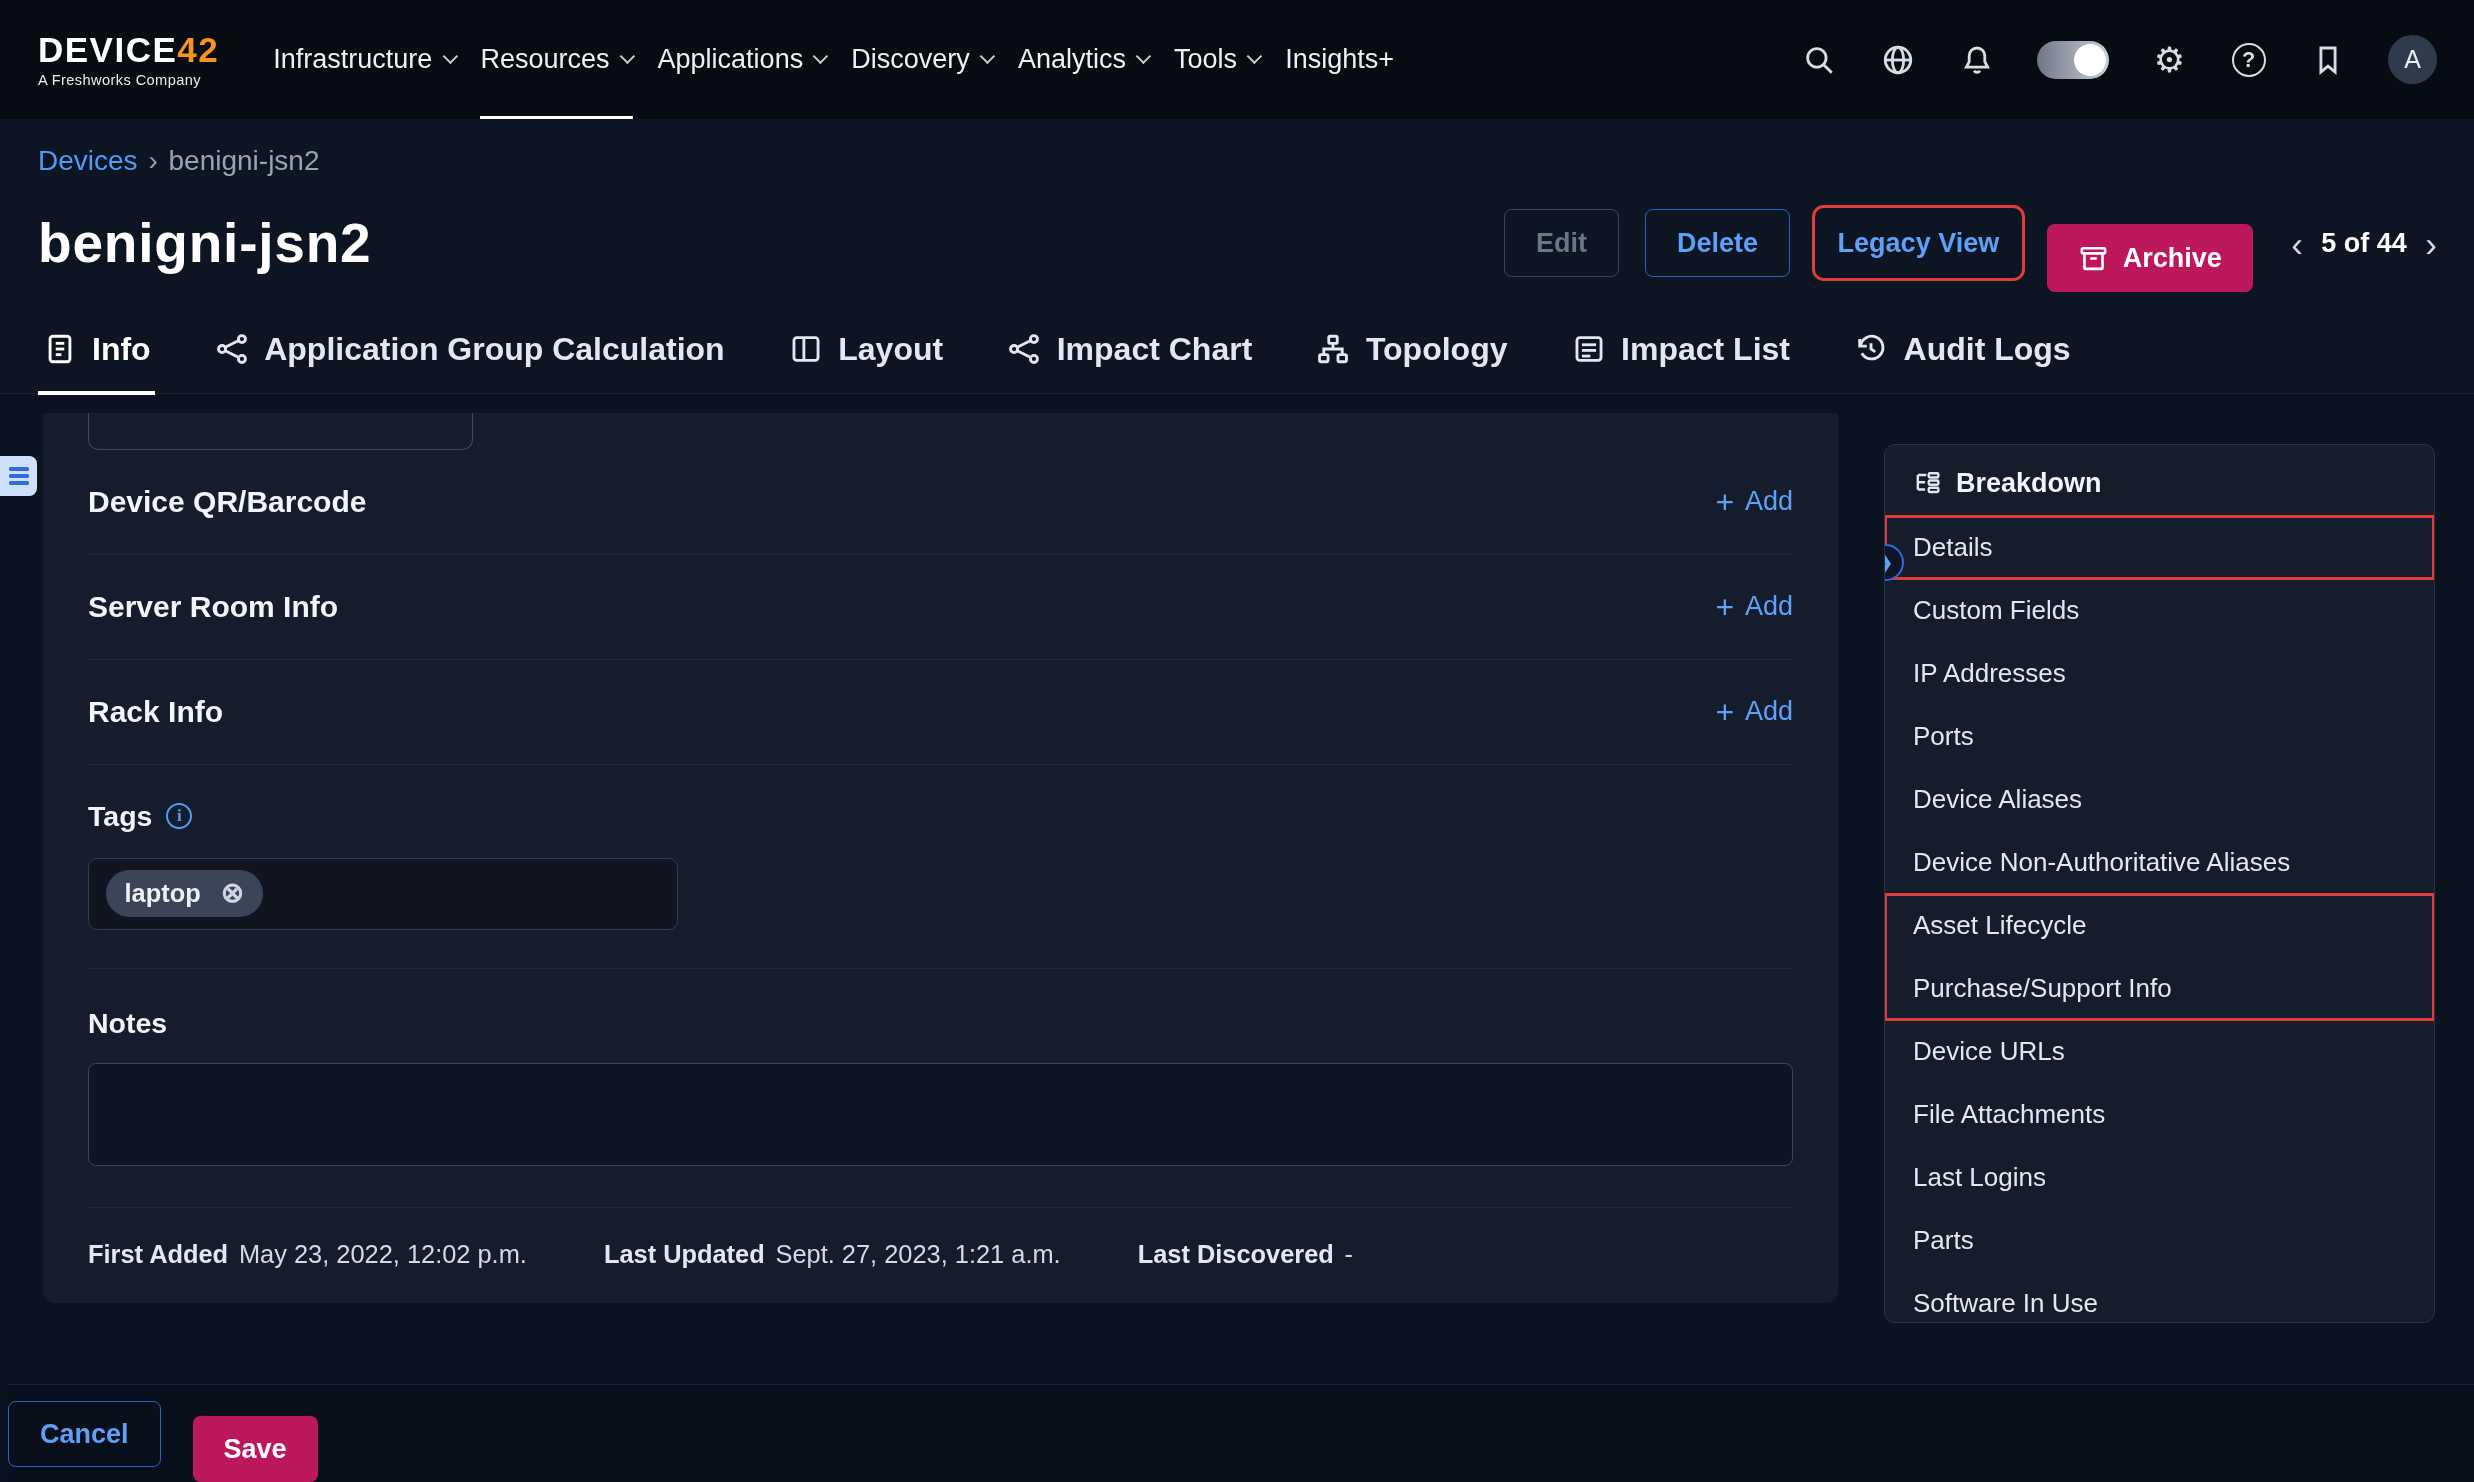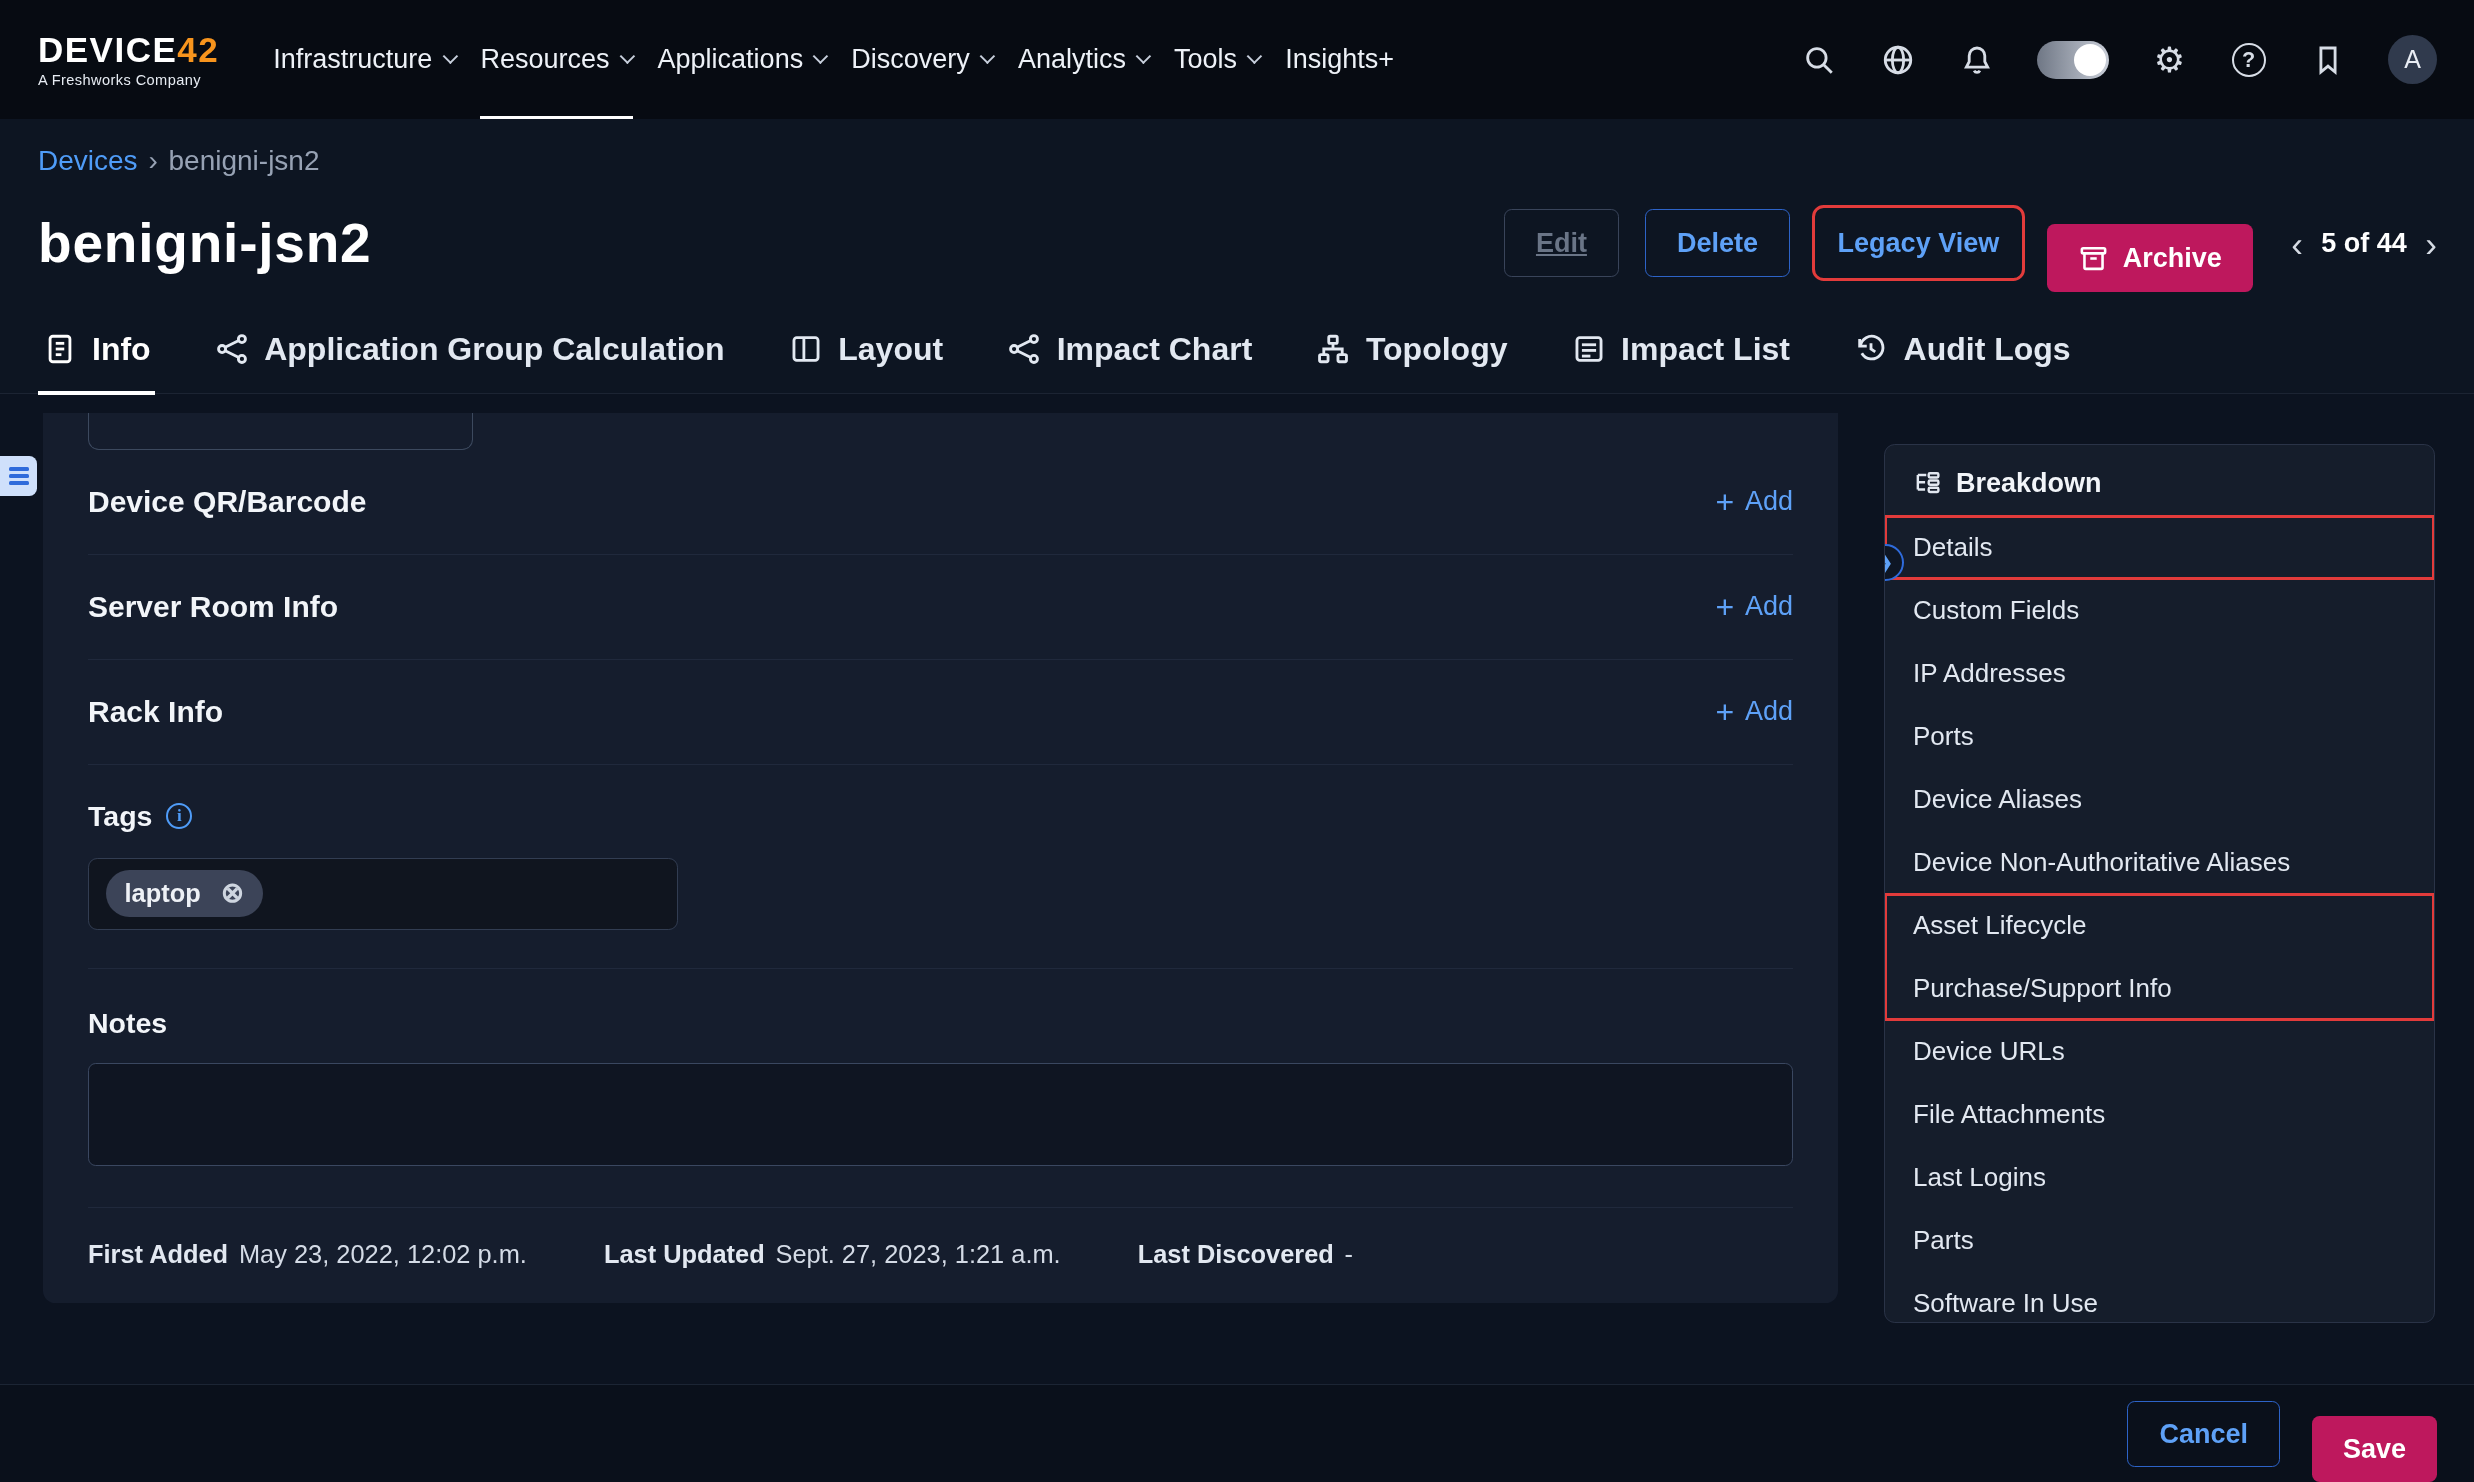--- a/index.html
+++ b/index.html
@@ -61,21 +61,21 @@
   .crumb-link { color:#4f9cf8; cursor:pointer; }
   .crumb-sep, .crumb-current { color:#97a2b4; }
   .title-row { display:flex; align-items:center; justify-content:space-between; margin-top:17px; }
   .page-title { font-size:55px; font-weight:bold; color:#ffffff; letter-spacing:0.8px; }
   .header-actions { display:flex; align-items:center; gap:26px; }
   .btn {
     height:68px; padding:0 31px; border-radius:7.7px;
     font-size:27px; font-weight:600; font-family:inherit;
     display:flex; align-items:center; gap:14px; cursor:pointer; background:transparent; border:none;
   }
-  .btn-disabled { border:1.5px solid #39445a; color:#6a7587;text-decoration:underline; }
+  .btn-disabled { border:1.5px solid #39445a; color:#6a7587; }
   .btn-outline-blue { border:1.5px solid #2d63c8; color:#5ea1f7; }
   .btn-text-blue { color:#5ea1f7; padding:0 21.6px; }
   .btn-filled { background:#be185d; color:#ffffff;margin-top:30px; }
   .btn-filled svg { width:31px; height:31px; stroke:#ffffff; fill:none; stroke-width:2; }
   .annot-ring { outline:3.8px solid #e23b3b; outline-offset:1.5px; }
   .pager { display:flex; align-items:center; gap:18.5px; margin-left:12.3px; }
   .pager-arrow { font-size:35px; color:#d5dbe4; cursor:pointer; line-height:1; }
   .pager-text { font-size:27px; font-weight:bold; color:#ffffff; }
   
   .tabs { display:flex; gap:55px; padding:0 38px; margin-top:34px; border-bottom:1.5px solid #1c2433; background:#0d1522;align-items:flex-end; }
@@ -163,23 +163,23 @@
     background:#cfe0fb; border-radius:0 7.7px 7.7px 0;
     display:flex; align-items:center; justify-content:center; cursor:pointer; z-index:6;
   }
   .edge-bars { width:20px; height:3.1px; background:#2f6bdb; position:relative; border-radius:1.5px; }
   .edge-bars::before, .edge-bars::after {
     content:""; position:absolute; left:0; width:20px; height:3.1px; background:#2f6bdb; border-radius:1.5px;
   }
   .edge-bars::before { top:-7px; } .edge-bars::after { top:7px; }
   
   .bottom-bar {
-    position:absolute; left:0; right:0; bottom:0; height:99px;
+    position:absolute; left:8px; right:0; bottom:0; height:99px;
     background:#0a101b; border-top:0.8px solid #1c2534;
-    display:flex; align-items:center; justify-content:flex-end; gap:32px;
+    display:flex; align-items:center; gap:32px;
     padding-right:38px;
   }
   .bottom-bar .btn { height:66px; }
 </style>
 </head>
 <body>
 
 <div class="topnav">
   <div class="logo">
     <div class="logo-row"><span>DEVICE</span><span class="logo-accent">42</span></div>

